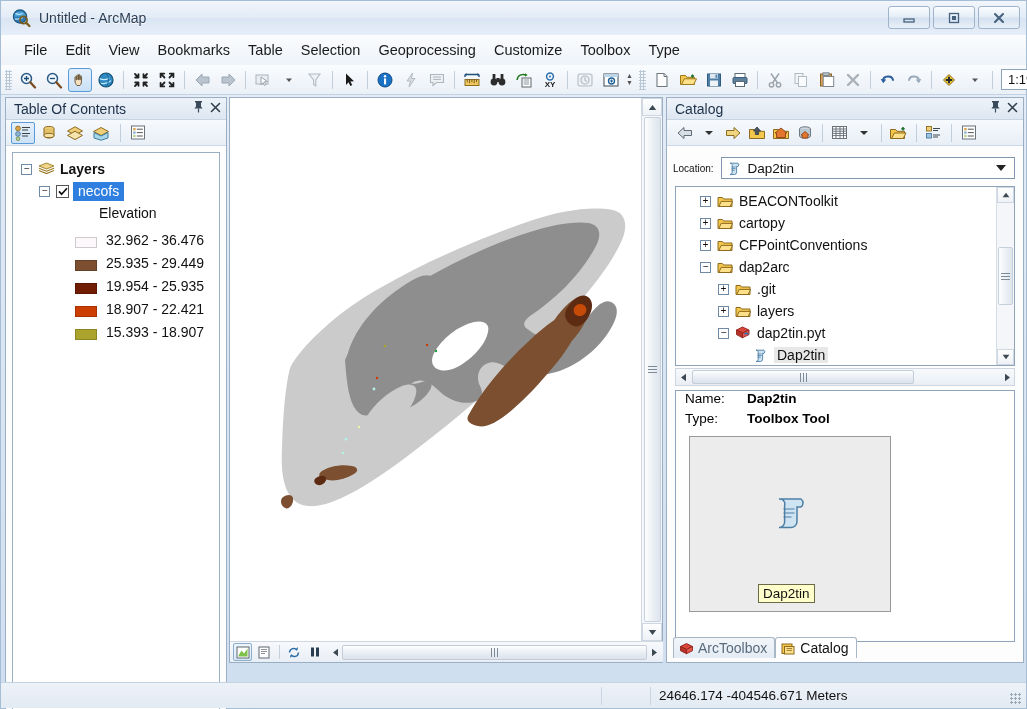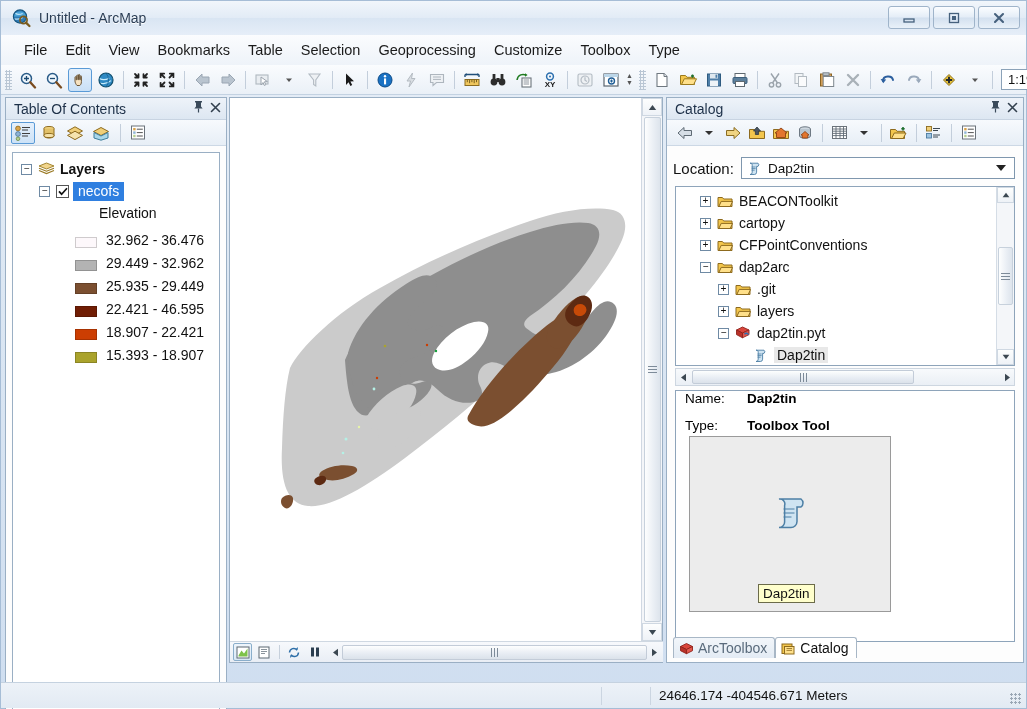--- a/index.html
+++ b/index.html
@@ -159,21 +159,21 @@
 
   
   #catalog { left:665px; top:96px; width:358px; height:566px; border:1px solid #9aafc4; background:#fdfdfd; }
   .cat-tools { height:26px; background:linear-gradient(180deg,#f7fafd,#e7eef6);
     border-bottom:1px solid #ccd8e5; display:flex; align-items:center; padding-left:6px; }
   .ctool { width:23px;height:22px;display:flex;align-items:center;justify-content:center;
     border:1px solid transparent;border-radius:2px; margin-right:1px; }
   .caret { width:0;height:0;border-left:4px solid transparent;border-right:4px solid transparent;
     border-top:4px solid #333; }
   .loc-row { position:absolute; left:6px; top:58px; right:8px; height:24px; display:flex; align-items:center; }
-  .loc-label { font-size:15px; color:#111; margin-right:7px; }
+  .loc-label { font-size:10px; color:#111; margin-right:7px; }
   .loc-combo { flex:1; height:22px; border:1px solid #7f97ae; background:#fff;
     display:flex; align-items:center; position:relative; }
   .loc-combo .txt { font-size:13.5px; margin-left:6px; color:#111; }
   .loc-combo .arrow { position:absolute;right:8px;top:50%;transform:translateY(-50%);
     width:0;height:0;border-left:5px solid transparent;border-right:5px solid transparent;border-top:6px solid #222; }
 
   .tree-box { position:absolute; left:8px; top:88px; width:340px; height:180px;
     border:1px solid #8ea4ba; background:#fff; overflow:hidden; }
   .tnode { display:flex; align-items:center; height:22px; font-size:14px; color:#111; }
   .tnode .exp { width:11px;height:11px;border:1px solid #6f8aa4;background:#fff;
@@ -598,30 +598,26 @@
       <div class="tree-row" style="padding-left:86px;">
         <span class="field-label">Elevation</span>
       </div>
 
       <div id="legend-rows" style="padding-left:62px; margin-top:1px;">
           <div class="legend-row">
             <span class="sw" style="background: rgb(253, 248, 251);"></span>
             <span class="legend-text">32.962 - 36.476</span>
           </div>
           <div class="legend-row">
-            <span class="sw" style="background: rgb(179, 179, 179);"></span>
-            <span class="legend-text">29.449 - 32.962</span>
-          </div>
-          <div class="legend-row">
             <span class="sw" style="background: rgb(123, 79, 48);"></span>
             <span class="legend-text">25.935 - 29.449</span>
           </div>
           <div class="legend-row">
             <span class="sw" style="background: rgb(112, 29, 4);"></span>
-            <span class="legend-text">22.421 - 46.595</span>
+            <span class="legend-text">19.954 - 25.935</span>
           </div>
           <div class="legend-row">
             <span class="sw" style="background: rgb(204, 62, 2);"></span>
             <span class="legend-text">18.907 - 22.421</span>
           </div>
           <div class="legend-row">
             <span class="sw" style="background: rgb(170, 163, 44);"></span>
             <span class="legend-text">15.393 - 18.907</span>
           </div>
         </div>
@@ -977,21 +973,21 @@
             <path d="M6 4.5 L1 .8 L1 8.2 Z" fill="#3c4852"></path>
           </svg>
       </div>
     </div>
 
     <div class="detail-box">
       <div class="drow" style="">
         <span class="dkey">Name:</span>
         <span class="dval">Dap2tin</span>
       </div>
-      <div class="drow" style="margin-top:12px;">
+      <div class="drow" style="margin-top:5px;">
         <span class="dkey">Type:</span>
         <span class="dval">Toolbox Tool</span>
       </div>
       <div class="thumb-box">
         <span style="position:absolute;left:82px;top:58px;">
           <svg width="38" height="36">
               <path d="M7 4 h22 a5 5 0 0 1 0 8 h-4 v14.5 a6 6 0 0 1 -6 6 h-12 a5.6 5.6 0 0 0 5.6 -6 v-16 a5 5 0 0 0 -5.6 -6.5 z" fill="#cfe4f2" stroke="#4d7fa5" stroke-width="1.5"></path>
               <path d="M11.5 14h11M11.5 18h11M11.5 22h8" stroke="#4d7fa5" stroke-width="1.2"></path>
             </svg>
         </span>

